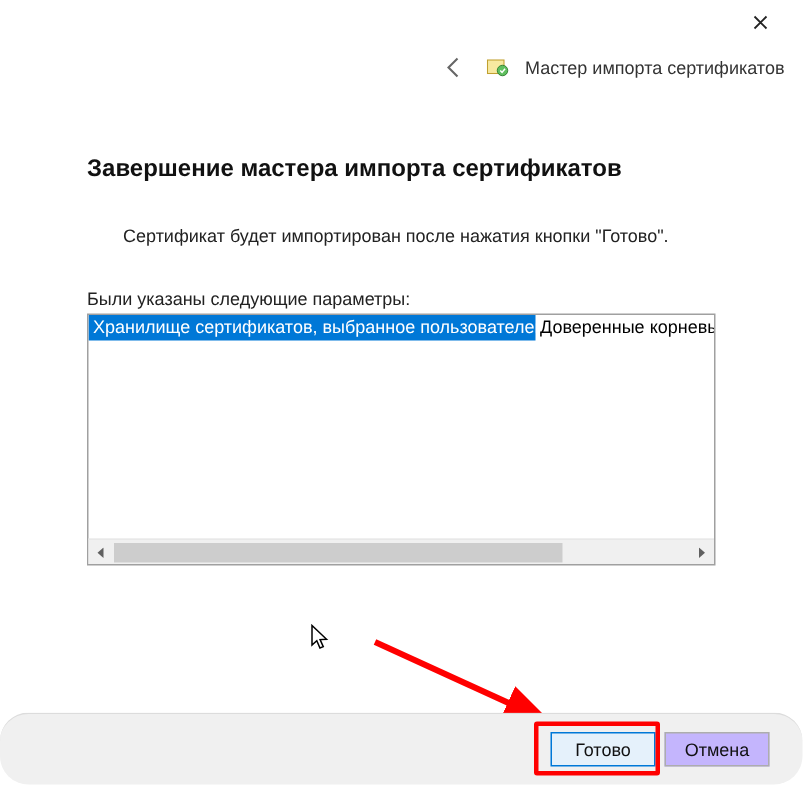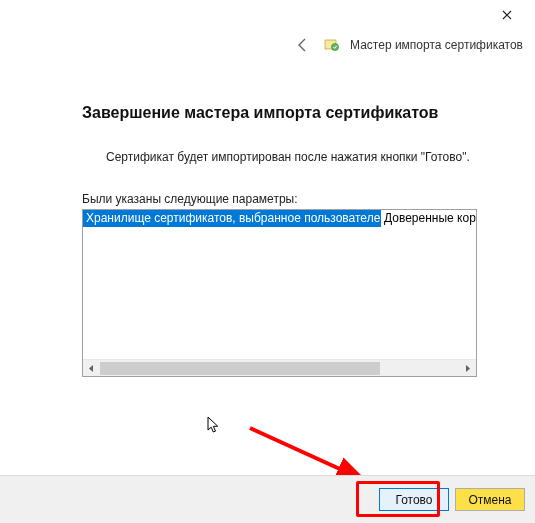--- a/index.html
+++ b/index.html
@@ -48,21 +48,21 @@
     .wizard-icon {
       width: 16px;
       height: 16px;
       position: relative;
     }
     .wizard-title {
       color: #333;
       font-size: 12px;
     }
     .content {
-      padding: 40px 58px 10px 82px;
+      padding: 40px 58px 10px 58px;
     }
     .heading {
       font-size: 16px;
       font-weight: 600;
       color: #111;
       margin-bottom: 28px;
     }
     .info-text {
       font-size: 12px;
       color: #222;
@@ -159,28 +159,29 @@
       position: absolute;
       left: 0;
       right: 0;
       bottom: 0;
       height: 48px;
       border-top: 1px solid #dcdcdc;
       background: #f0f0f0;
       display: flex;
       align-items: center;
       justify-content: flex-end;
-      padding-right: 10px;
+      padding-right: 22px;
       gap: 6px;
+      border-radius: 19px;
     }
     .btn {
       min-width: 70px;
       height: 23px;
       font-size: 12px;
-      background: #fde047;
+      background: #c4b5fd;
       border: 1px solid #adadad;
       padding: 0 10px;
       cursor: pointer;
       color: #111;
     }
     .btn.default {
       border: 1px solid #0078d7;
       background: #e5f1fb;
     }
     .red-box {

